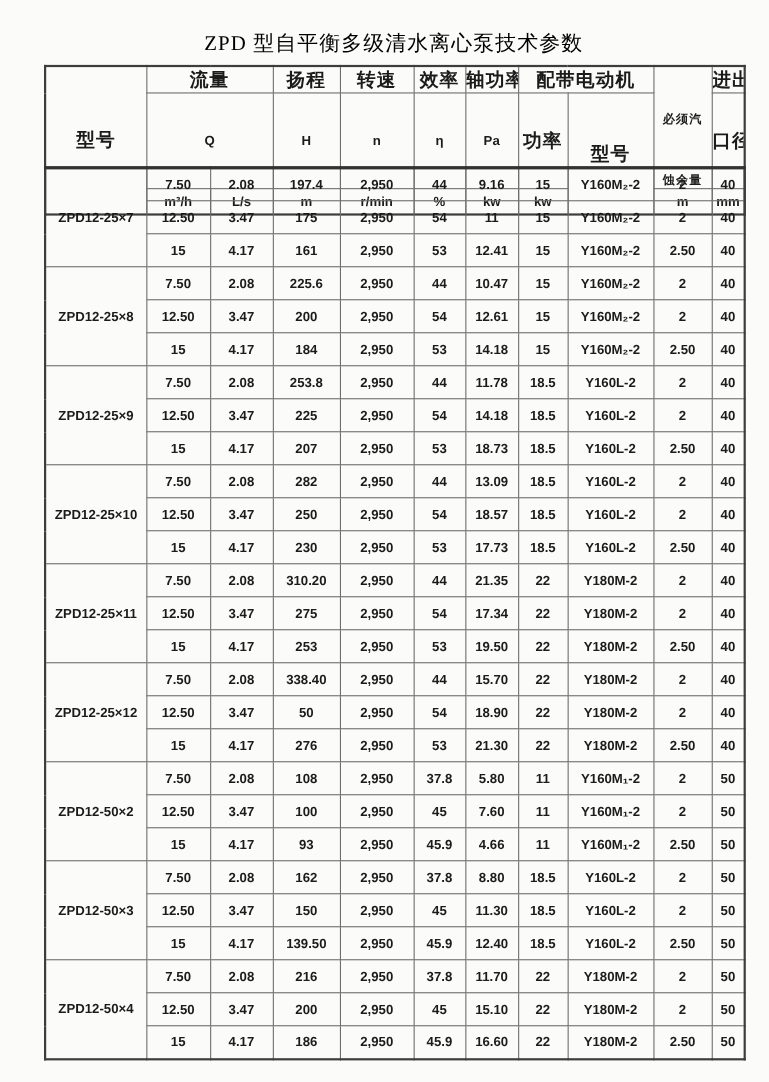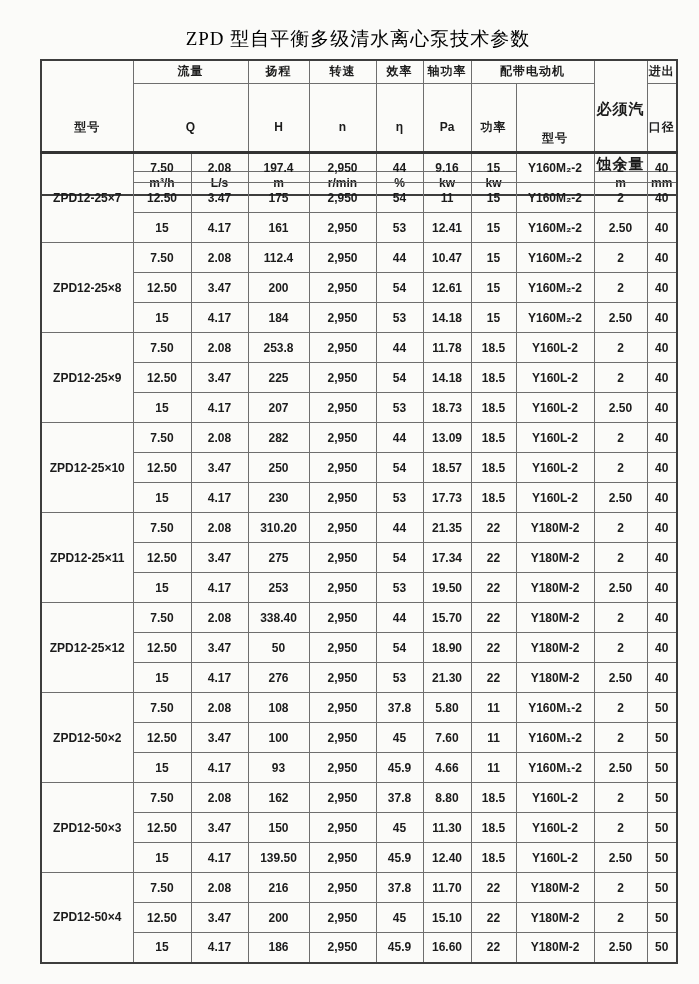--- a/index.html
+++ b/index.html
@@ -36,22 +36,22 @@
     text-align:center;
     vertical-align:middle;
     font-weight:700;
     font-size:12px;
     padding:0;
     overflow:hidden;
     white-space:nowrap;
   }
   .hdr-table tr  { height:23px; }
   .data-table tr { height:30px; }
-  .cjk { font-size:12px; letter-spacing:1px; }
-  .npsh-line { line-height:14px; letter-spacing:1px; font-size:15px;margin-top:41px; }
+  .cjk { font-size:17px; letter-spacing:1px; }
+  .npsh-line { line-height:14px; letter-spacing:1px; font-size:11px;margin-top:41px; }
   
   .c-model {width:92px;} .c-m3h {width:58px;} .c-ls {width:57px;}
   .c-h {width:61px;}     .c-n {width:67px;}   .c-eta {width:47px;}
   .c-pa {width:48px;}    .c-pw {width:45px;}  .c-motor {width:78px;}
   .c-npsh {width:53px;}  .c-dia {width:30px;}
 </style>
 </head>
 <body>
 
 <div class="page">
@@ -160,21 +160,21 @@
           <td>12.41</td>
           <td>15</td>
           <td>Y160M₂-2</td>
           <td>2.50</td>
           <td>40</td>
         </tr>
         <tr>
           <td rowspan="3">ZPD12-25×8</td>
           <td>7.50</td>
           <td>2.08</td>
-          <td>112.4</td>
+          <td>225.6</td>
           <td>2,950</td>
           <td>44</td>
           <td>10.47</td>
           <td>15</td>
           <td>Y160M₂-2</td>
           <td>2</td>
           <td>40</td>
         </tr>
         <tr>
           <td>12.50</td>

